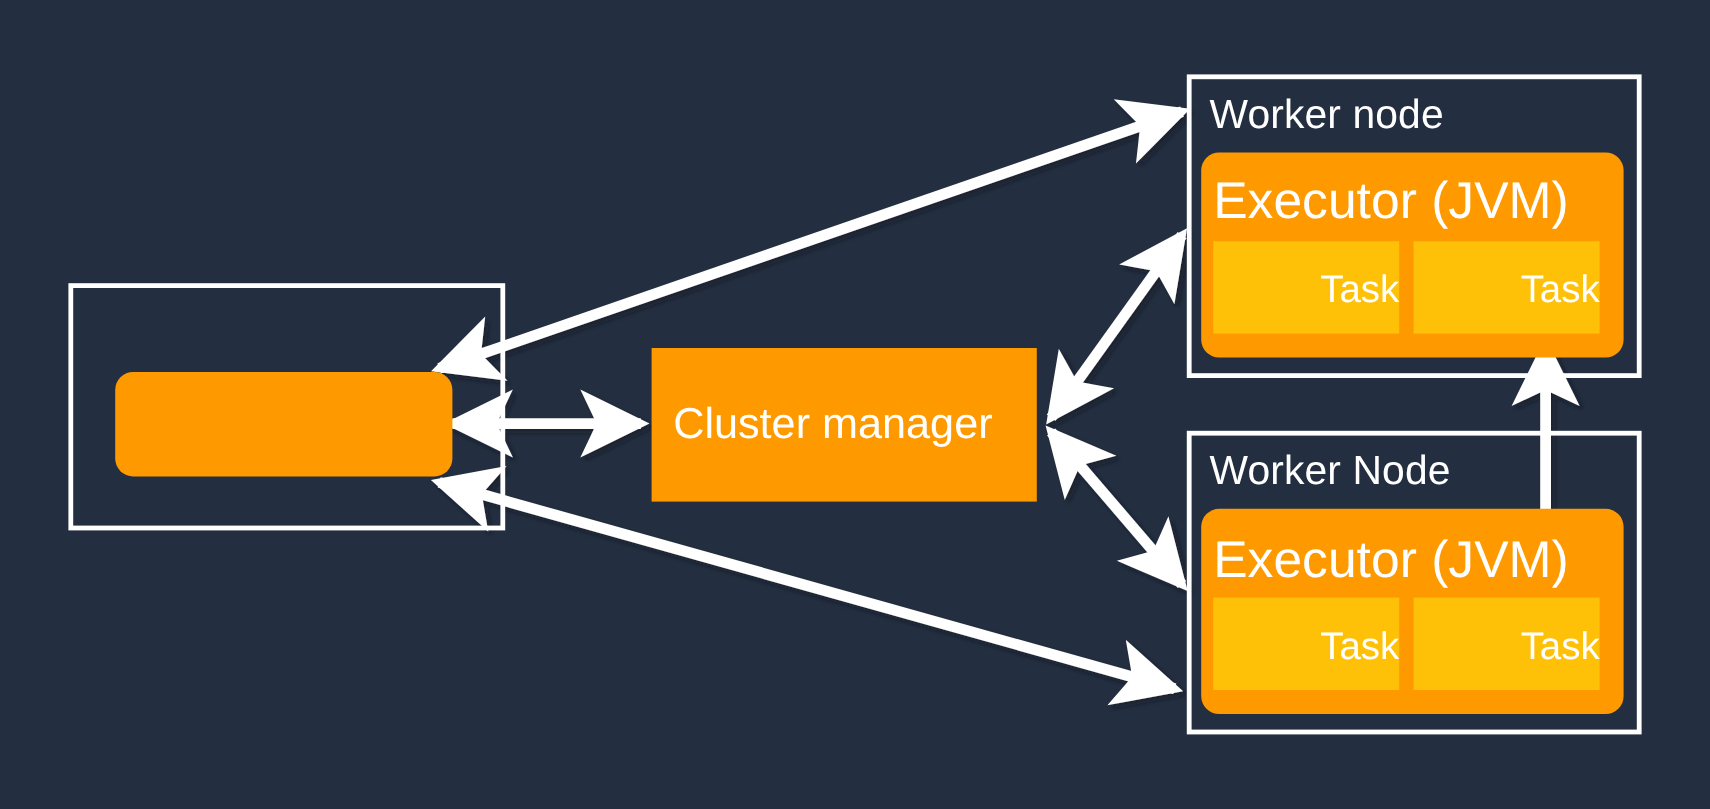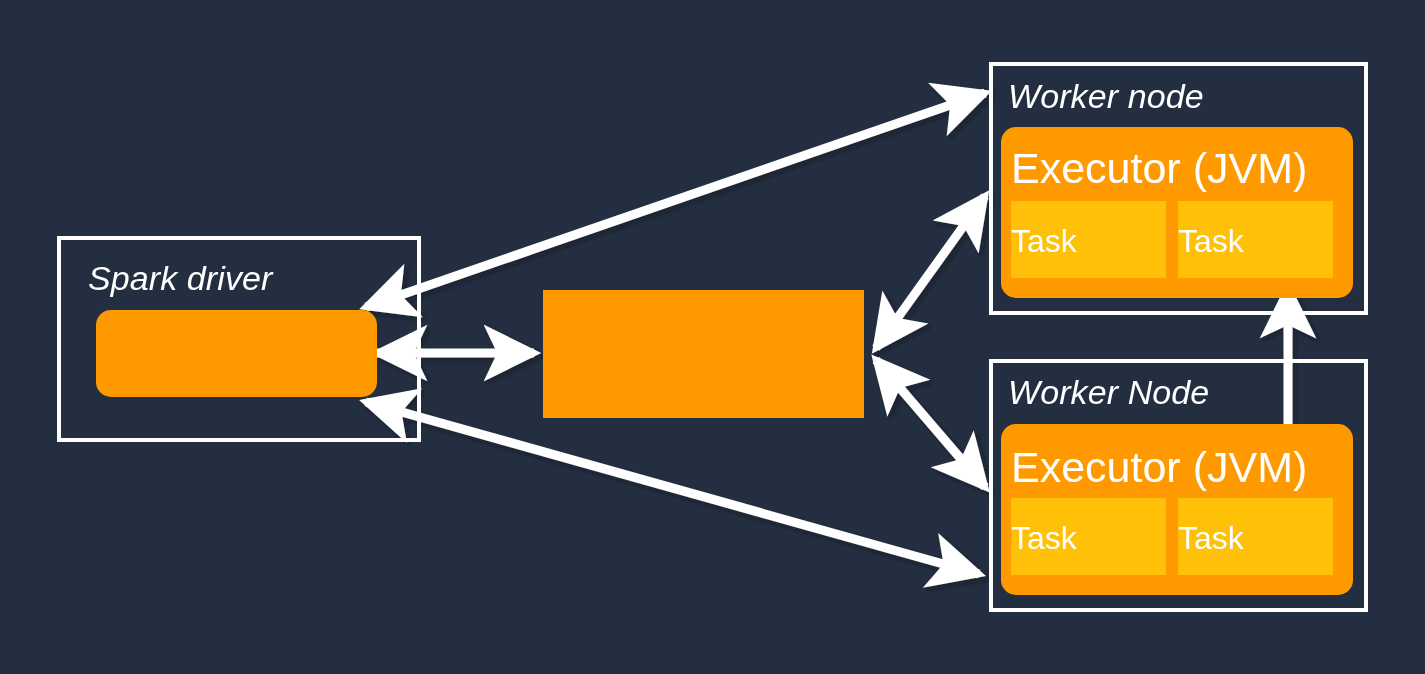--- a/index.html
+++ b/index.html
@@ -34,21 +34,20 @@
     box-sizing: border-box;
     background: transparent;
   }
   .outline-title {
     position: absolute;
     color: #FFFFFF;
     font-size: 34px;
     line-height: 1;
     white-space: nowrap;
     letter-spacing: 0.1px;
-    font-style: italic;
   }
 
   
   .orange-block {
     position: absolute;
     background: #FF9900;
     color: #FFFFFF;
     box-sizing: border-box;
   }
   .rounded {
@@ -73,21 +72,21 @@
   
   .task-tile {
     position: absolute;
     background: #FFC107;
     color: #FFFFFF;
     box-sizing: border-box;
   }
   .task-label {
     position: absolute;
     width: 100%;
-    text-align: left;
+    text-align: right;
     color: #FFFFFF;
     font-size: 32px;
     line-height: 1;
     white-space: nowrap;
   }
 </style>
 </head>
 <body>
 
 <div id="canvas">
@@ -115,25 +114,25 @@
 
       <line x1="366" y1="307" x2="985" y2="93"></line>
 
       <line x1="366" y1="402" x2="979" y2="574"></line>
 
       <line x1="1288" y1="288" x2="1288" y2="487"></line>
     </g>
   </svg>
 
   <div class="outline-box" style="left:57px; top:236px; width:364px; height:206px;"></div>
-  <div class="outline-title" style="left:88px; top:261px;">Spark driver</div>
 
   <div class="orange-block rounded" style="left:96px; top:310px; width:281px; height:87px;"></div>
 
   <div class="orange-block" style="left:543px; top:290px; width:321px; height:128px;"></div>
+  <div class="block-label cluster-label" style="left:561px; top:335px;">Cluster manager</div>
 
   <div class="outline-box" style="left:989px; top:62px; width:379px; height:253px;"></div>
   <div class="outline-title" style="left:1008px; top:79px;">Worker node</div>
 
   <div class="orange-block rounded" style="left:1001px; top:127px; width:352px; height:171px;"></div>
   <div class="block-label executor-label" style="left:1011px; top:147px;">Executor (JVM)</div>
 
   <div class="task-tile" style="left:1011px; top:201px; width:155px; height:77px;">
     <span class="task-label" style="top:24px;">Task</span>
   </div>

